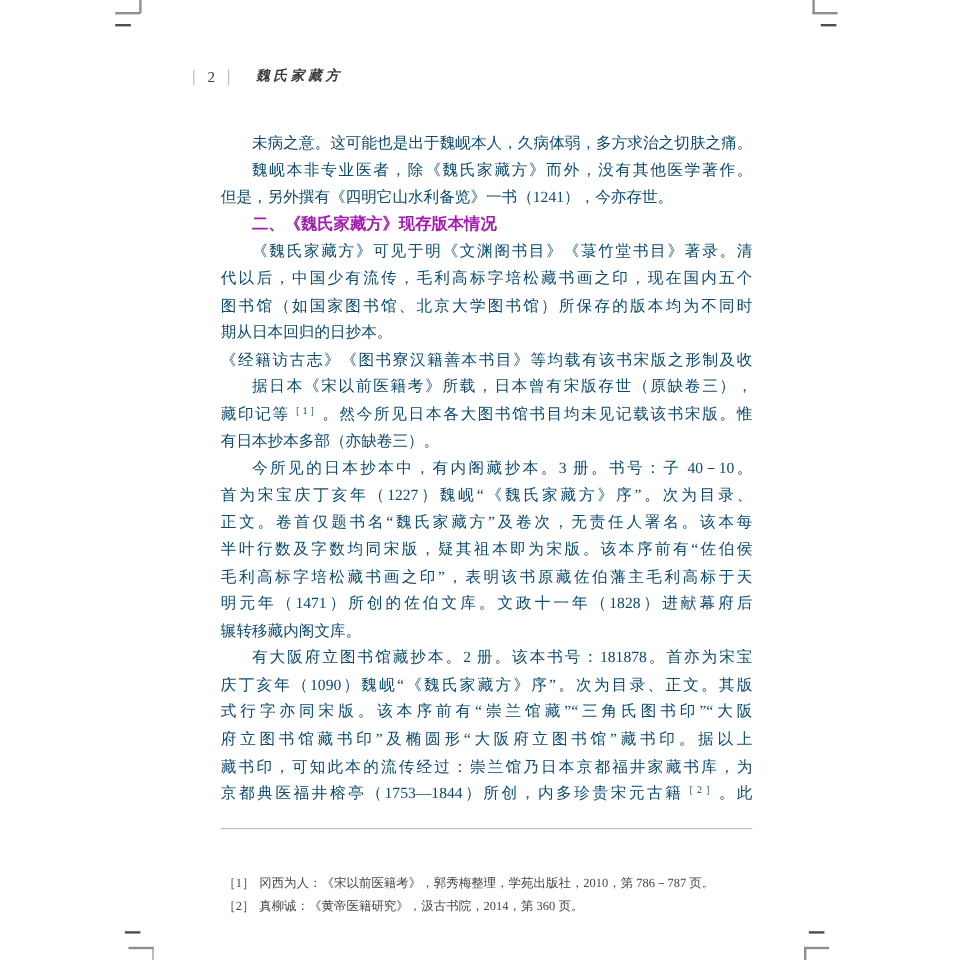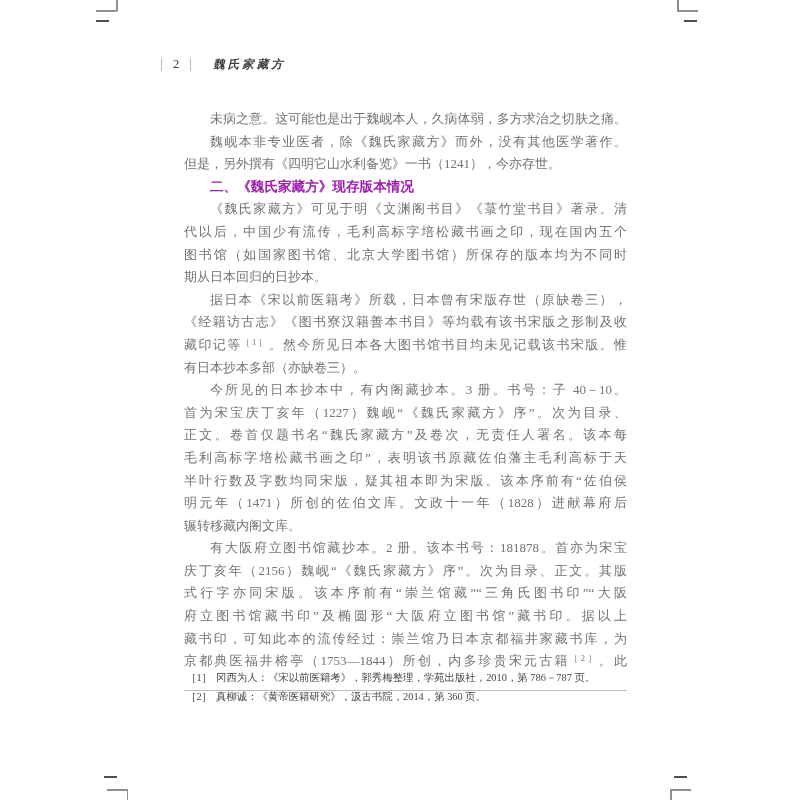--- a/index.html
+++ b/index.html
@@ -34,40 +34,40 @@
 
   
   .body-lines {
     position: absolute; left: 184px; top: 108px; width: 443px;
   }
   .line {
     font-size: 13px; line-height: 22.6px; height: 22.6px;
     overflow: hidden;
     text-align: justify; text-align-last: left;
     text-justify: inter-character;
-    color: #737373;
+    color: #0c4a6e;
   }
   .line.just { text-align-last: justify; }
   .line.indent { padding-left: 26px; }
   .line.heading {
     font-family: "Liberation Sans", "DejaVu Sans", sans-serif;
     font-weight: bold; font-size: 13.6px; color: #a21caf;
   }
   .line sup {
     font-size: 8.5px; line-height: 0;
     vertical-align: 4px; letter-spacing: 0.5px;
   }
 
   
   .footnote-rule {
     position: absolute; left: 184px; top: 690px;
     width: 443px; height: 1px; background: #bdbdbd;
   }
   .footnotes {
-    position: absolute; left: 186px; top: 669px; width: 440px;
+    position: absolute; left: 186px; top: 728px; width: 440px;
   }
   .footnote {
     margin: 0; font-size: 10.4px; line-height: 18.5px; color: #46464a;
     white-space: nowrap;
   }
   .fn-marker { margin-right: 4px; }
 </style>
 </head>
 <body>
 
@@ -103,33 +103,33 @@
 
   <div class="body-lines">
       <div class="line indent just"><span>未病之意。这可能也是出于魏岘本人，久病体弱，多方求治之切肤之痛。</span></div>
       <div class="line indent just"><span>魏岘本非专业医者，除《魏氏家藏方》而外，没有其他医学著作。</span></div>
       <div class="line"><span>但是，另外撰有《四明它山水利备览》一书（1241），今亦存世。</span></div>
       <div class="line indent heading"><span>二、《魏氏家藏方》现存版本情况</span></div>
       <div class="line indent just"><span>《魏氏家藏方》可见于明《文渊阁书目》《菉竹堂书目》著录。清</span></div>
       <div class="line just"><span>代以后，中国少有流传，毛利高标字培松藏书画之印，现在国内五个</span></div>
       <div class="line just"><span>图书馆（如国家图书馆、北京大学图书馆）所保存的版本均为不同时</span></div>
       <div class="line"><span>期从日本回归的日抄本。</span></div>
+      <div class="line just"><span>《经籍访古志》《图书寮汉籍善本书目》等均载有该书宋版之形制及收</span></div>
       <div class="line indent just"><span>据日本《宋以前医籍考》所载，日本曾有宋版存世（原缺卷三），</span></div>
-      <div class="line just"><span>《经籍访古志》《图书寮汉籍善本书目》等均载有该书宋版之形制及收</span></div>
       <div class="line just"><span>藏印记等</span><sup>［1］</sup><span>。然今所见日本各大图书馆书目均未见记载该书宋版。惟</span></div>
       <div class="line"><span>有日本抄本多部（亦缺卷三）。</span></div>
       <div class="line indent just"><span>今所见的日本抄本中，有内阁藏抄本。3 册。书号：子 40－10。</span></div>
       <div class="line just"><span>首为宋宝庆丁亥年（1227）魏岘“《魏氏家藏方》序”。次为目录、</span></div>
       <div class="line just"><span>正文。卷首仅题书名“魏氏家藏方”及卷次，无责任人署名。该本每</span></div>
+      <div class="line just"><span>半叶行数及字数均同宋版，疑其祖本即为宋版。该本序前有“佐伯侯</span></div>
       <div class="line just"><span>毛利高标字培松藏书画之印”，表明该书原藏佐伯藩主毛利高标于天</span></div>
-      <div class="line just"><span>半叶行数及字数均同宋版，疑其祖本即为宋版。该本序前有“佐伯侯</span></div>
       <div class="line just"><span>明元年（1471）所创的佐伯文库。文政十一年（1828）进献幕府后</span></div>
       <div class="line"><span>辗转移藏内阁文库。</span></div>
       <div class="line indent just"><span>有大阪府立图书馆藏抄本。2 册。该本书号：181878。首亦为宋宝</span></div>
-      <div class="line just"><span>庆丁亥年（2156）魏岘“《魏氏家藏方》序”。次为目录、正文。其版</span></div>
+      <div class="line just"><span>庆丁亥年（1090）魏岘“《魏氏家藏方》序”。次为目录、正文。其版</span></div>
       <div class="line just"><span>式行字亦同宋版。该本序前有“崇兰馆藏”“三角氏图书印”“大阪</span></div>
       <div class="line just"><span>府立图书馆藏书印”及椭圆形“大阪府立图书馆”藏书印。据以上</span></div>
       <div class="line just"><span>藏书印，可知此本的流传经过：崇兰馆乃日本京都福井家藏书库，为</span></div>
       <div class="line just"><span>京都典医福井榕亭（1753—1844）所创，内多珍贵宋元古籍</span><sup>［2］</sup><span>。此</span></div>
     </div>
 
   <div class="footnote-rule"></div>
   <div class="footnotes">
     <p class="footnote">
       <span class="fn-marker">［1］</span><span>冈西为人：《宋以前医籍考》，郭秀梅整理，学苑出版社，2010，第 786－787 页。</span>

